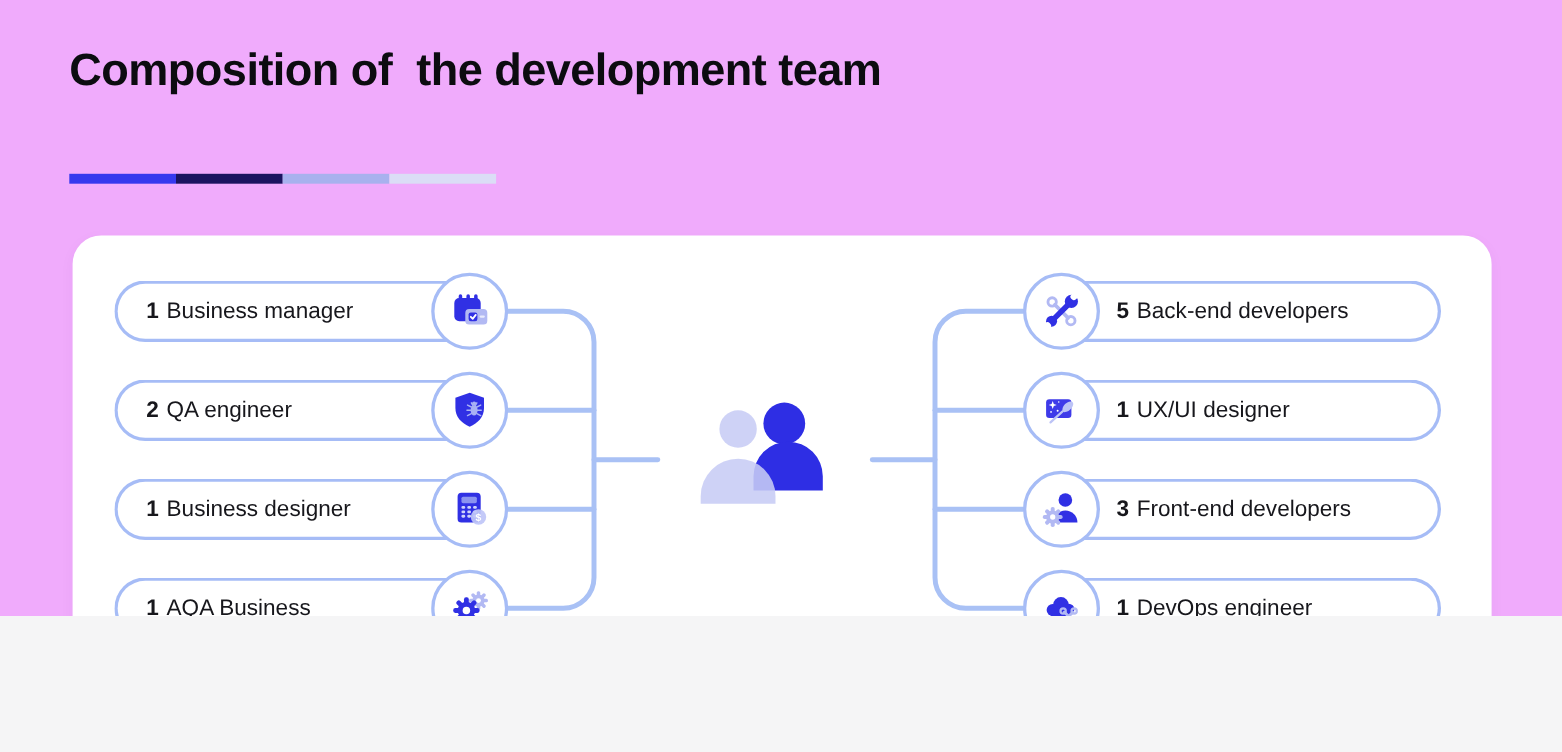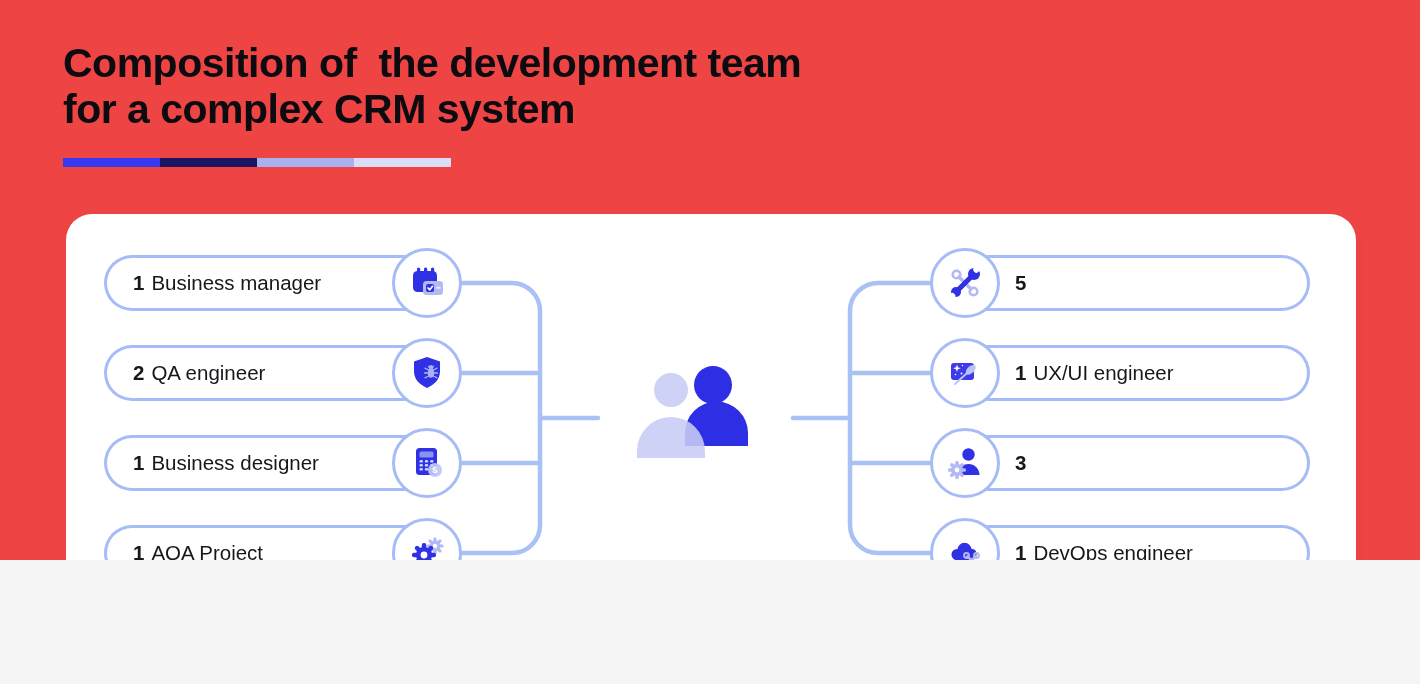--- a/index.html
+++ b/index.html
@@ -2,21 +2,21 @@
 <html><head>
 <meta charset="utf-8">
 <style>
   html,body{margin:0;padding:0;}
   body{
     font-family:"Liberation Sans","DejaVu Sans",sans-serif;
     background:#f5f5f6;
   }
   .stage{
     position:relative;width:1420px;height:560px;overflow:hidden;
-    background:#ef4444;
+    background:#f0abfc;
   }
   
   .title{
     position:absolute;left:63px;top:40px;margin:0;
     font-size:41px;line-height:46px;font-weight:700;
     letter-spacing:-0.5px;color:#0c0c10;
   }
   .title-line{display:block;white-space:pre-wrap;}
   .accent-bar{
     position:absolute;left:63px;top:158px;height:9px;display:flex;
@@ -58,21 +58,20 @@
   .row1{top:41px;} .row2{top:131px;} .row3{top:221px;} .row4{top:311px;}
   .center-icon{position:absolute;left:566px;top:146px;z-index:1;}
 </style>
 </head>
 <body>
 
 <div class="stage">
 
   <h1 class="title">
     <span class="title-line">Composition of  the development team</span>
-    <span class="title-line">for a complex CRM system</span>
   </h1>
 
   <div class="accent-bar">
     <span style="background:#3639ee"></span>
     <span style="background:#1b1460"></span>
     <span style="background:#a8b1ee"></span>
     <span style="background:#dbddf6"></span>
   </div>
 
   <div class="card">
@@ -113,20 +112,21 @@
           <rect x="23" y="3.5" width="3.2" height="7" rx="1.6" fill="#3030e4"></rect>
           <rect x="5" y="7" width="24" height="21" rx="4.5" fill="#3030e4"></rect>
           <rect x="15" y="17" width="20" height="14" rx="3.5" fill="#b2b9f3"></rect>
           <rect x="18" y="20" width="8" height="8" rx="2" fill="#3030e4"></rect>
           <polyline points="20,24 21.8,25.8 24.5,22.3" stroke="#ffffff" stroke-width="1.7" fill="none" stroke-linecap="round" stroke-linejoin="round"></polyline>
           <rect x="28" y="22.8" width="4.8" height="2" rx="1" fill="#e9ebfc"></rect>
         </svg>
       </div>
       <div class="pill pill-right">
         <span class="num">5</span>
+        <span class="lbl">Back-end developers</span>
       </div>
       <div class="icon-circle circle-right">
         <svg width="38" height="38" viewBox="0 0 38 38">
           <line x1="13" y1="13" x2="25" y2="25" stroke="#b2b9f3" stroke-width="3.4" stroke-linecap="round"></line>
           <circle cx="10.5" cy="10.5" r="3.8" fill="none" stroke="#b2b9f3" stroke-width="2.6"></circle>
           <circle cx="27.5" cy="27.5" r="3.8" fill="none" stroke="#b2b9f3" stroke-width="2.6"></circle>
           <line x1="13" y1="25" x2="25" y2="13" stroke="#3030e4" stroke-width="5" stroke-linecap="round"></line>
           <circle cx="28" cy="10" r="6" fill="#3030e4"></circle>
           <rect x="28" y="1" width="6" height="8" rx="2.6" fill="#ffffff" transform="rotate(45 31 5)"></rect>
           <circle cx="10" cy="28" r="5" fill="#3030e4"></circle>
@@ -152,21 +152,21 @@
             <line x1="25.5" y1="22" x2="29" y2="23.8"></line>
             <line x1="21.8" y1="14.5" x2="20.5" y2="12.2"></line>
             <line x1="24.2" y1="14.5" x2="25.5" y2="12.2"></line>
           </g>
           <ellipse cx="23" cy="19" rx="3.2" ry="4.8" fill="#a9b2f4"></ellipse>
           <circle cx="23" cy="12.8" r="1.9" fill="#a9b2f4"></circle>
         </svg>
       </div>
       <div class="pill pill-right">
         <span class="num">1</span>
-        <span class="lbl">UX/UI engineer</span>
+        <span class="lbl">UX/UI designer</span>
       </div>
       <div class="icon-circle circle-right">
         <svg width="38" height="38" viewBox="0 0 38 38">
           <rect x="5" y="9" width="23" height="17" rx="3" fill="#3e3ae9"></rect>
           <path d="M11,10.5 L12,13.2 L14.7,14.2 L12,15.2 L11,17.9 L10,15.2 L7.3,14.2 L10,13.2 Z" fill="#ffffff"></path>
           <circle cx="15.5" cy="19.5" r="0.9" fill="#ffffff"></circle>
           <circle cx="9.5" cy="20.5" r="0.8" fill="#ffffff"></circle>
           <circle cx="16.5" cy="11.5" r="0.7" fill="#ffffff"></circle>
           <line x1="9" y1="30" x2="20" y2="20" stroke="#bcc3f6" stroke-width="2" stroke-linecap="round"></line>
           <path d="M20,20 C18.5,15.5 25,9.5 29,11.5 C31.5,14 27,20.5 21.5,20.8 Z" fill="#bcc3f6"></path>
@@ -193,20 +193,21 @@
             <rect x="11.5" y="24" width="3.4" height="2.6" rx="1.2"></rect>
             <rect x="16.8" y="24" width="3.4" height="2.6" rx="1.2"></rect>
             <rect x="22.1" y="24" width="3.4" height="2.6" rx="1.2"></rect>
           </g>
           <circle cx="27" cy="26" r="7" fill="#bfc6f7" fill-opacity="0.93"></circle>
           <text x="27" y="29.3" font-size="9.5" font-weight="bold" fill="#ffffff" text-anchor="middle" font-family="'Liberation Sans',sans-serif">$</text>
         </svg>
       </div>
       <div class="pill pill-right">
         <span class="num">3</span>
+        <span class="lbl">Front-end developers</span>
       </div>
       <div class="icon-circle circle-right">
         <svg width="38" height="38" viewBox="0 0 38 38">
           <circle cx="22.5" cy="10.5" r="6.2" fill="#3030e4"></circle>
           <path d="M11.5,31 A11,11 0 0 1 33.5,31 Z" fill="#3030e4"></path>
           <g transform="translate(11,26)" fill="#b2b9f3">
             <rect x="-1.8" y="-9" width="3.6" height="5.4" rx="1.6" transform="rotate(0)"></rect>
             <rect x="-1.8" y="-9" width="3.6" height="5.4" rx="1.6" transform="rotate(45)"></rect>
             <rect x="-1.8" y="-9" width="3.6" height="5.4" rx="1.6" transform="rotate(90)"></rect>
             <rect x="-1.8" y="-9" width="3.6" height="5.4" rx="1.6" transform="rotate(135)"></rect>
@@ -217,21 +218,21 @@
             <circle r="6" fill="#b2b9f3"></circle>
             <circle r="2.4" fill="#ffffff"></circle>
           </g>
         </svg>
       </div>
     </div>
 
     <div class="row row4">
       <div class="pill pill-left">
         <span class="num">1</span>
-        <span class="lbl">AQA Project</span>
+        <span class="lbl">AQA Business</span>
       </div>
       <div class="icon-circle circle-left">
         <svg width="38" height="38" viewBox="0 0 38 38">
           <g transform="translate(27,12)" fill="#b2b9f3">
             <rect x="-1.6" y="-8.6" width="3.2" height="5" rx="1.4" transform="rotate(0)"></rect>
             <rect x="-1.6" y="-8.6" width="3.2" height="5" rx="1.4" transform="rotate(45)"></rect>
             <rect x="-1.6" y="-8.6" width="3.2" height="5" rx="1.4" transform="rotate(90)"></rect>
             <rect x="-1.6" y="-8.6" width="3.2" height="5" rx="1.4" transform="rotate(135)"></rect>
             <rect x="-1.6" y="-8.6" width="3.2" height="5" rx="1.4" transform="rotate(180)"></rect>
             <rect x="-1.6" y="-8.6" width="3.2" height="5" rx="1.4" transform="rotate(225)"></rect>

